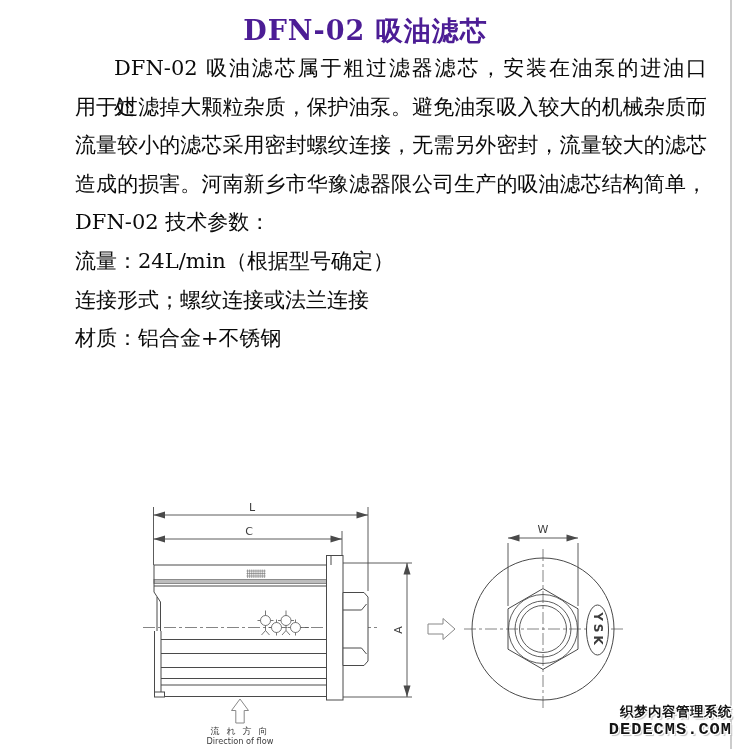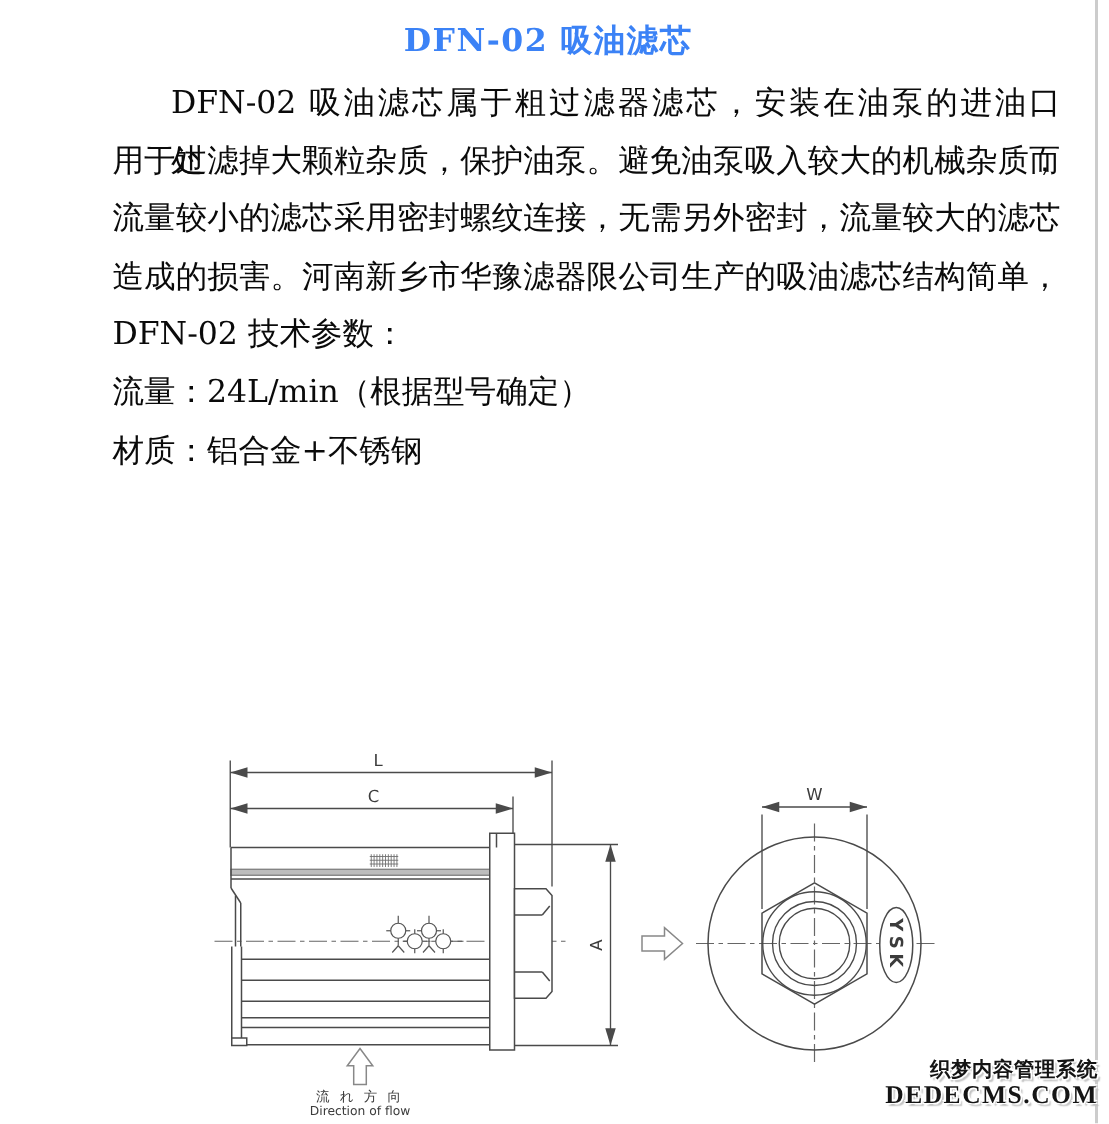--- a/index.html
+++ b/index.html
@@ -5,58 +5,59 @@
   html,body{margin:0;padding:0;}
   body{
     width:739px;height:749px;position:relative;background:#ffffff;overflow:hidden;
     font-family:"DejaVu Serif","Liberation Serif",serif;
   }
   .page-edge{
     position:absolute;top:0;left:730px;width:2px;height:749px;background:#cccccc;
   }
   .doc-title{
     position:absolute;top:13px;left:0;width:731px;text-align:center;
-    font-size:21px;font-weight:700;color:#3b82f6;letter-spacing:1px;margin:0;
+    font-size:27px;font-weight:700;color:#4c1d95;letter-spacing:1px;margin:0;
   }
   .textblock{
     position:absolute;top:49px;left:75px;width:632px;color:#0a0a0a;
   }
   .tline{
     height:38.6px;line-height:38.6px;font-size:21px;font-weight:400;
     white-space:nowrap;overflow:visible;
   }
   .jline{
     white-space:normal;text-align:justify;text-align-last:justify;
     -moz-text-align-last:justify;
   }
   .indent{ padding-left:39px; }
   .svgwrap{ position:absolute;left:0;top:495px;width:739px;height:254px; }
   svg text{ font-family:"DejaVu Sans","Liberation Sans",sans-serif; fill:#3c3c3c; }
   .watermark{
     position:absolute;right:7px;bottom:10px;text-align:right;color:#141414;line-height:1.12;
-    font-family:Liberation Serif, serif;
+    font-family:Liberation Mono, monospace;
     text-shadow:-1px -1px 0 #ffffff,1px -1px 0 #ffffff,-1px 1px 0 #ffffff,1px 1px 0 #ffffff,2px 2px 1px #c0c0c0;
   }
   .wm1{ font-size:13.5px;font-weight:700;letter-spacing:0.5px; }
   .wm2{ font-size:17px;font-weight:700;letter-spacing:1px; }
 </style>
 </head>
 <body>
 
 <div class="page-edge"></div>
 
 <h1 class="doc-title">DFN-02 吸油滤芯</h1>
 
 <div class="textblock">
   <div class="tline jline indent">DFN-02 吸油滤芯属于粗过滤器滤芯，安装在油泵的进油口处，</div>
   <div class="tline jline">用于过滤掉大颗粒杂质，保护油泵。避免油泵吸入较大的机械杂质而</div>
   <div class="tline jline">流量较小的滤芯采用密封螺纹连接，无需另外密封，流量较大的滤芯</div>
   <div class="tline jline">造成的损害。河南新乡市华豫滤器限公司生产的吸油滤芯结构简单，</div>
   <div class="tline">DFN-02 技术参数：</div>
   <div class="tline">流量：24L/min（根据型号确定）</div>
+  <div class="tline">连接形式；螺纹连接或法兰连接</div>
   <div class="tline">材质：铝合金+不锈钢</div>
 </div>
 
 <div class="svgwrap">
 <svg width="739" height="254" viewBox="0 495 739 254" xmlns="http://www.w3.org/2000/svg">
   <defs>
     <marker id="ar" markerWidth="13" markerHeight="9" refX="12" refY="4.5" orient="auto-start-reverse" markerUnits="userSpaceOnUse">
       <path d="M0.5,1 L12,4.5 L0.5,8 Z" fill="#4a4a4a"></path>
     </marker>
   </defs>

